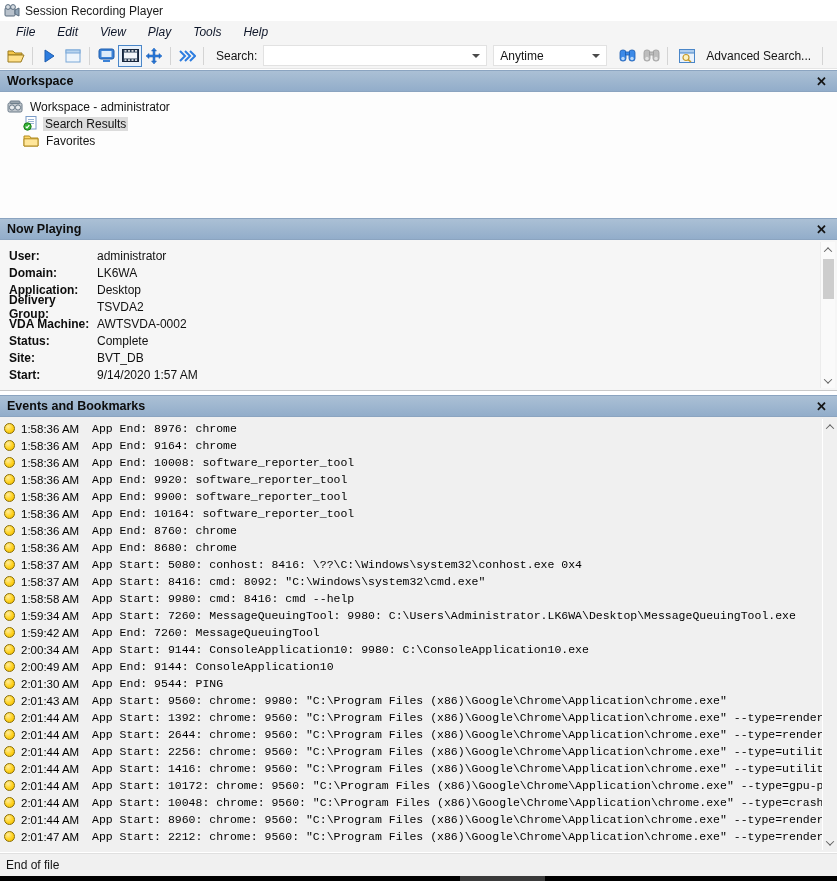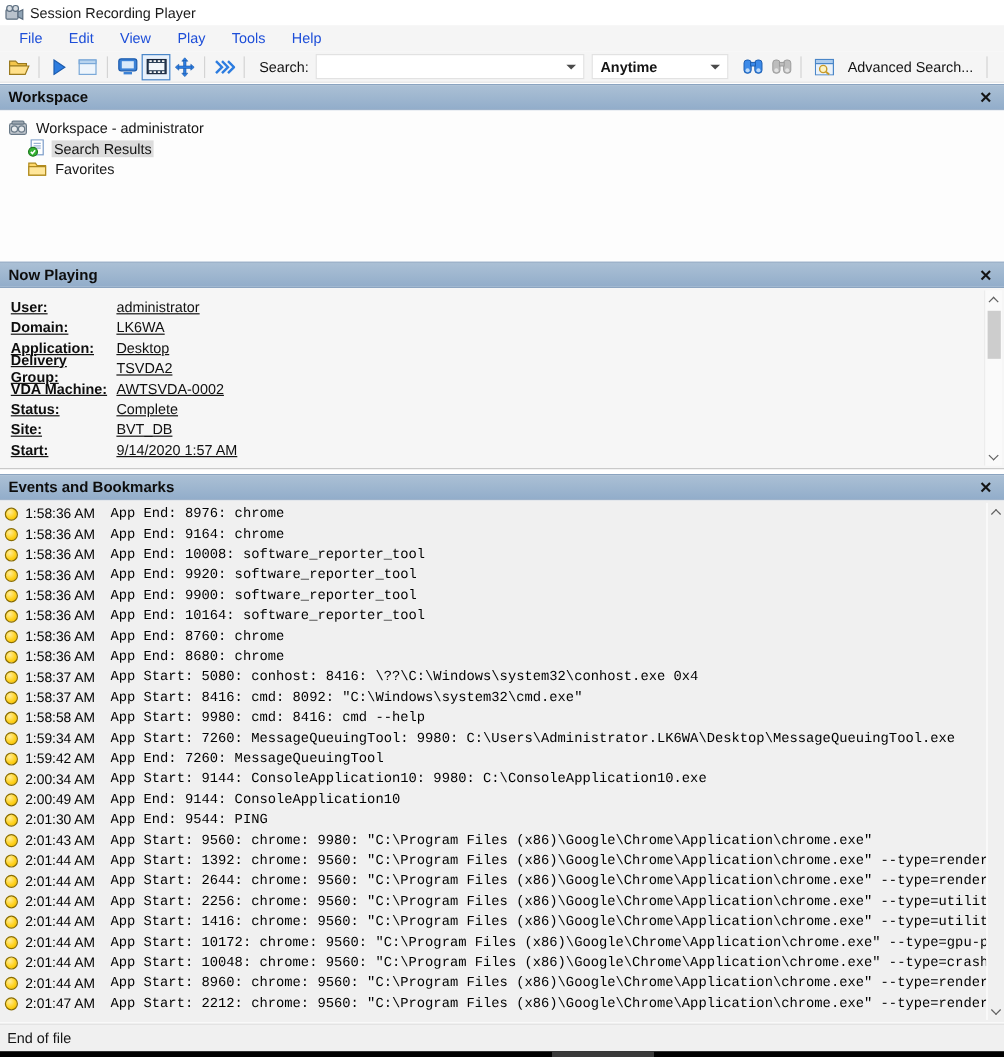--- a/index.html
+++ b/index.html
@@ -8,30 +8,30 @@
     position:relative; background:#fff; overflow:hidden;
     font-family:"Liberation Sans", sans-serif; font-size:12px; color:#141414;
   }
   
   .titlebar { position:absolute; top:0; left:0; right:0; height:21px; background:#fff;
     display:flex; align-items:center; padding-left:4px; }
   .titlebar .app-title { margin-left:5px; font-size:12px; color:#1b1b1b; }
   
   .menubar { position:absolute; top:21px; left:0; right:0; height:22px; background:#f5f5f5;
     display:flex; align-items:center; padding-left:5px; }
-  .menu-item { padding:3px 11px; font-size:12px; color:#1d4ed8; }
+  .menu-item { padding:3px 11px; font-size:12px; color:#0f172a;font-style:italic; }
   
   .toolbar { position:absolute; top:43px; left:0; right:0; height:26px; background:#f5f5f5;
     display:flex; align-items:center; padding-left:4px; border-bottom:1px solid #e6e6e6; }
   .tbtn { width:24px; height:22px; display:flex; align-items:center; justify-content:center; }
   .tbtn.selected { border:1px solid #4a86c8; background:#e8f1fb; }
   .tsep { width:1px; height:18px; background:#d4d4d4; margin:0 4px; }
   .search-label { margin:0 6px 0 8px; font-size:12px; }
   .combo { height:21px; background:#fff; border:1px solid #e2e2e2; display:flex; align-items:center;
-    font-size:12px; padding:0 6px; position:relative;font-weight:bold; }
+    font-size:12px; padding:0 6px; position:relative; }
   .combo .caret { margin-left:auto; width:0; height:0; border-left:4px solid transparent;
     border-right:4px solid transparent; border-top:4px solid #4a4a4a; }
   .combo-search { width:224px; margin-right:6px; }
   .combo-time { width:114px; margin-right:8px; }
   .adv-btn { display:flex; align-items:center; gap:11px; padding:2px 7px; font-size:12px; height:22px; }
   
   .panel { position:absolute; left:0; right:0; }
   .panel-header { height:22px; background:linear-gradient(#abc0d5,#92adca);
     border-top:1px solid #8ba4c0; border-bottom:1px solid #8ba4c0;
     display:flex; align-items:center; padding:0 7px;justify-content:space-between; }
@@ -40,21 +40,21 @@
     padding:1px 3px; }
   #workspace { top:70px; height:145px; }
   #workspace .panel-body { height:152px; background:#fdfdfd; border-bottom:1px solid #c9c9c9; padding-top:6px; }
   .tree-item { display:flex; align-items:center; height:17px; gap:5px; font-size:12px; }
   .tree-item .label { padding:0 2px; }
   .tree-item.selected .label { background:#dcdcdc; }
   .ti-root { padding-left:7px; }
   .ti-child { padding-left:23px; }
   #now-playing { top:218px; height:174px; }
   #now-playing .panel-body { position:relative; height:151px; background:#f6f6f6;
-    border-bottom:1px solid #c9c9c9; padding:7px 0 0 9px;text-decoration:underline; }
+    border-bottom:1px solid #c9c9c9; padding:7px 0 0 9px; }
   .np-row { display:flex; height:17px; align-items:center; font-size:12px; }
   .np-label { width:88px; font-weight:bold; color:#0d0d0d; }
   .np-value { color:#101010; }
   
   .np-scroll { position:absolute; top:2px; right:2px; bottom:2px; width:15px; background:#fafafa;
     border-left:1px solid #ececec; display:flex; flex-direction:column; align-items:center; }
   .scroll-arrow { width:15px; height:15px; display:flex; align-items:center; justify-content:center; }
   .chev { width:6px; height:6px; border-right:1.5px solid #606060; border-bottom:1.5px solid #606060; }
   .chev.up { transform:rotate(-135deg) translate(-1px,-1px); }
   .chev.down { transform:rotate(45deg) translate(-1px,-1px); }

